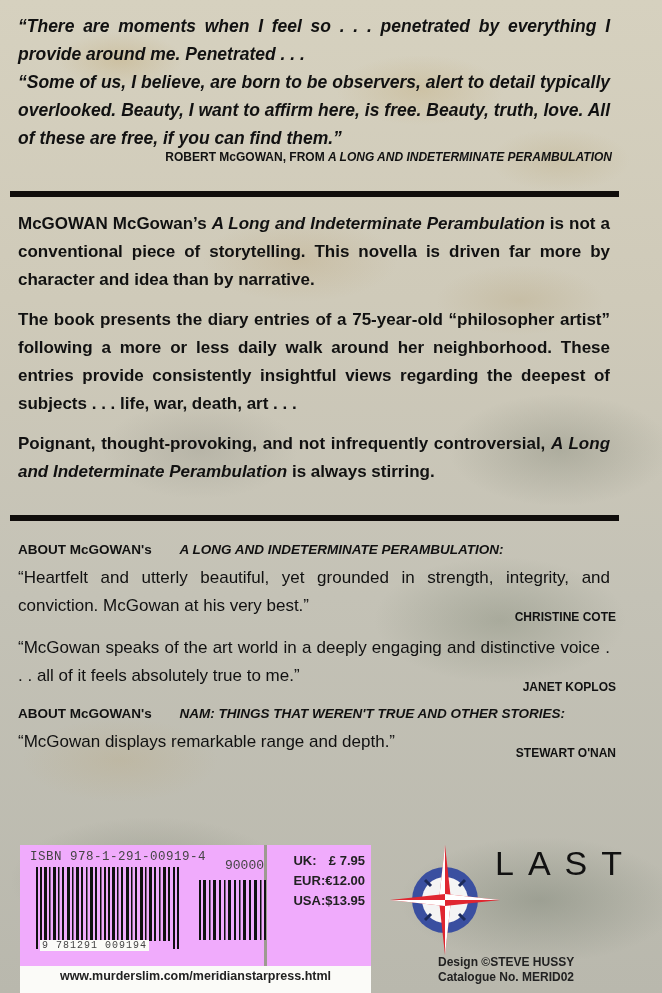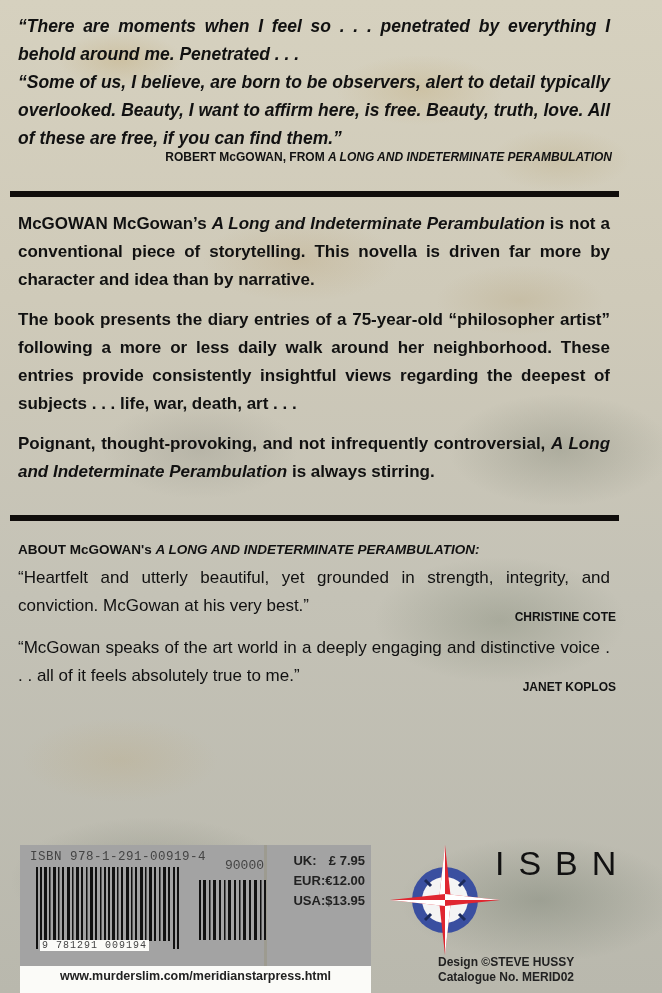--- a/index.html
+++ b/index.html
@@ -35,27 +35,27 @@
   .attribution i { font-style: italic; }
   .rule {
     position: absolute; left: 10px; width: 609px; height: 6px; background: #100d0b;
   }
   .desc { top: 210px; font-weight: bold; font-size: 17px; line-height: 28px; text-align: justify; }
   .desc p { margin: 0 0 12px 0; }
   .desc i { font-style: italic; }
   .reviews { top: 540px; }
   .review { position: relative; margin-bottom: 10px; }
   .review-head { font-weight: bold; font-size: 13.5px; line-height: 20px; margin-bottom: 4px; }
-  .review-head i { font-style: italic; }
+  .review-head i { font-style: italic; margin-left: 24px; }
   .review-quote { font-weight: normal; font-size: 17px; line-height: 28px; text-align: justify; padding-right: 0; }
   .review-by { position: absolute; right: -6px; bottom: -4px; font-weight: bold; font-size: 12px; }
 
   .barcode-box {
     position: absolute; left: 20px; top: 845px; width: 351px; height: 140px;
-    background: #a3a3a3; display: flex;
+    background: #f0abfc; display: flex;
   }
   .barcode-area { position: relative; width: 260px; height: 100%; border-right: 3px solid #9d9b90; }
   .isbn-text {
     position: absolute; left: 10px; top: 5px; font-family: "Liberation Mono", monospace;
     font-size: 12.5px; color: #444; letter-spacing: 0.5px;
   }
   .addon-text {
     position: absolute; left: 205px; top: 13px; font-family: "Liberation Mono", monospace;
     font-size: 13px; color: #444;
   }
@@ -74,21 +74,21 @@
   .logo { position: absolute; left: 385px; top: 840px; width: 270px; height: 150px; }
   .logo-text { position: absolute; left: 90px; top: 6px; font-family: "Liberation Sans", sans-serif; color: #111; }
   .logo-line { display: block; font-size: 34px; line-height: 34px; letter-spacing: 1px; font-weight: normal; }
   .logo-line.spaced { letter-spacing: 14px; }
   .credits { position: absolute; left: 438px; top: 955px; font-weight: bold; font-size: 12px; line-height: 15px; color: #222; }
 </style>
 </head>
 <body>
 
 <div class="block quote">
-  <p>“There are moments when I feel so . . . penetrated by everything I behold around me.  Penetrated . . .</p>
+  <p>“There are moments when I feel so . . . penetrated by everything I provide around me.  Penetrated . . .</p>
   <p>“Some of us, I believe, are born to be observers, alert to detail typically overlooked.  Beauty, I want to affirm here, is free.  Beauty, truth, love.  All of these are free, if you can find them.”</p>
 </div>
 <div class="attribution">
   <span>ROBERT McGOWAN, FROM </span><i>A LONG AND INDETERMINATE PERAMBULATION</i>
 </div>
 
 <div class="rule" style="top:191px;"></div>
 
 <div class="block desc">
   <p><span>McGOWAN McGowan’s </span><i>A Long and Indeterminate Perambulation</i><span> is not a conventional piece of storytelling.  This novella is driven far more by character and idea than by narrative.</span></p>
@@ -100,20 +100,25 @@
 
 <div class="block reviews">
   <div class="review">
     <div class="review-head"><span>ABOUT McGOWAN's </span><i>A LONG AND INDETERMINATE PERAMBULATION:</i></div>
     <div class="review-quote">“Heartfelt and utterly beautiful, yet grounded in strength, integrity, and conviction.  McGowan at his very best.”</div>
     <div class="review-by">CHRISTINE COTE</div>
   </div>
   <div class="review" style="margin-top:14px;">
     <div class="review-quote">“McGowan speaks of the art world in a deeply engaging and distinctive voice . . . all of it feels absolutely true to me.”</div>
     <div class="review-by">JANET KOPLOS</div>
+  </div>
+  <div class="review" style="margin-top:14px;">
+    <div class="review-head"><span>ABOUT McGOWAN's </span><i>NAM: THINGS THAT WEREN'T TRUE AND OTHER STORIES:</i></div>
+    <div class="review-quote">“McGowan displays remarkable range and depth.”</div>
+    <div class="review-by">STEWART O'NAN</div>
   </div>
 </div>
 
 <div class="barcode-box">
   <div class="barcode-area">
     <div class="isbn-text">ISBN 978-1-291-00919-4</div>
     <div class="addon-text">90000</div>
     <svg class="bars-main" viewBox="0 0 146 82" preserveAspectRatio="none">
       <g fill="#111">
         <rect x="0" y="0" width="2" height="82"></rect>
@@ -199,20 +204,20 @@
         <line x1="74" y1="74" x2="80" y2="80"></line>
     </g>
     <polygon points="60,5 66,60 60,115 54,60" fill="#e02630"></polygon>
     <polygon points="60,5 60,60 54,60" fill="#ffffff"></polygon>
     <polygon points="60,115 60,60 66,60" fill="#ffffff"></polygon>
     <polygon points="5,60 60,54 115,60 60,66" fill="#e02630"></polygon>
     <polygon points="5,60 60,60 60,66" fill="#ffffff"></polygon>
     <polygon points="115,60 60,60 60,54" fill="#ffffff"></polygon>
   </svg>
   <div class="logo-text">
-    <span class="logo-line spaced" style="padding-left:20px;">ISBN</span>
+    <span class="logo-line spaced" style="padding-left:20px;">LAST</span>
   </div>
 </div>
 
 <div class="credits">
   <div>Design ©STEVE HUSSY</div>
   <div>Catalogue No.  MERID02</div>
 </div>
 
 </body></html>

